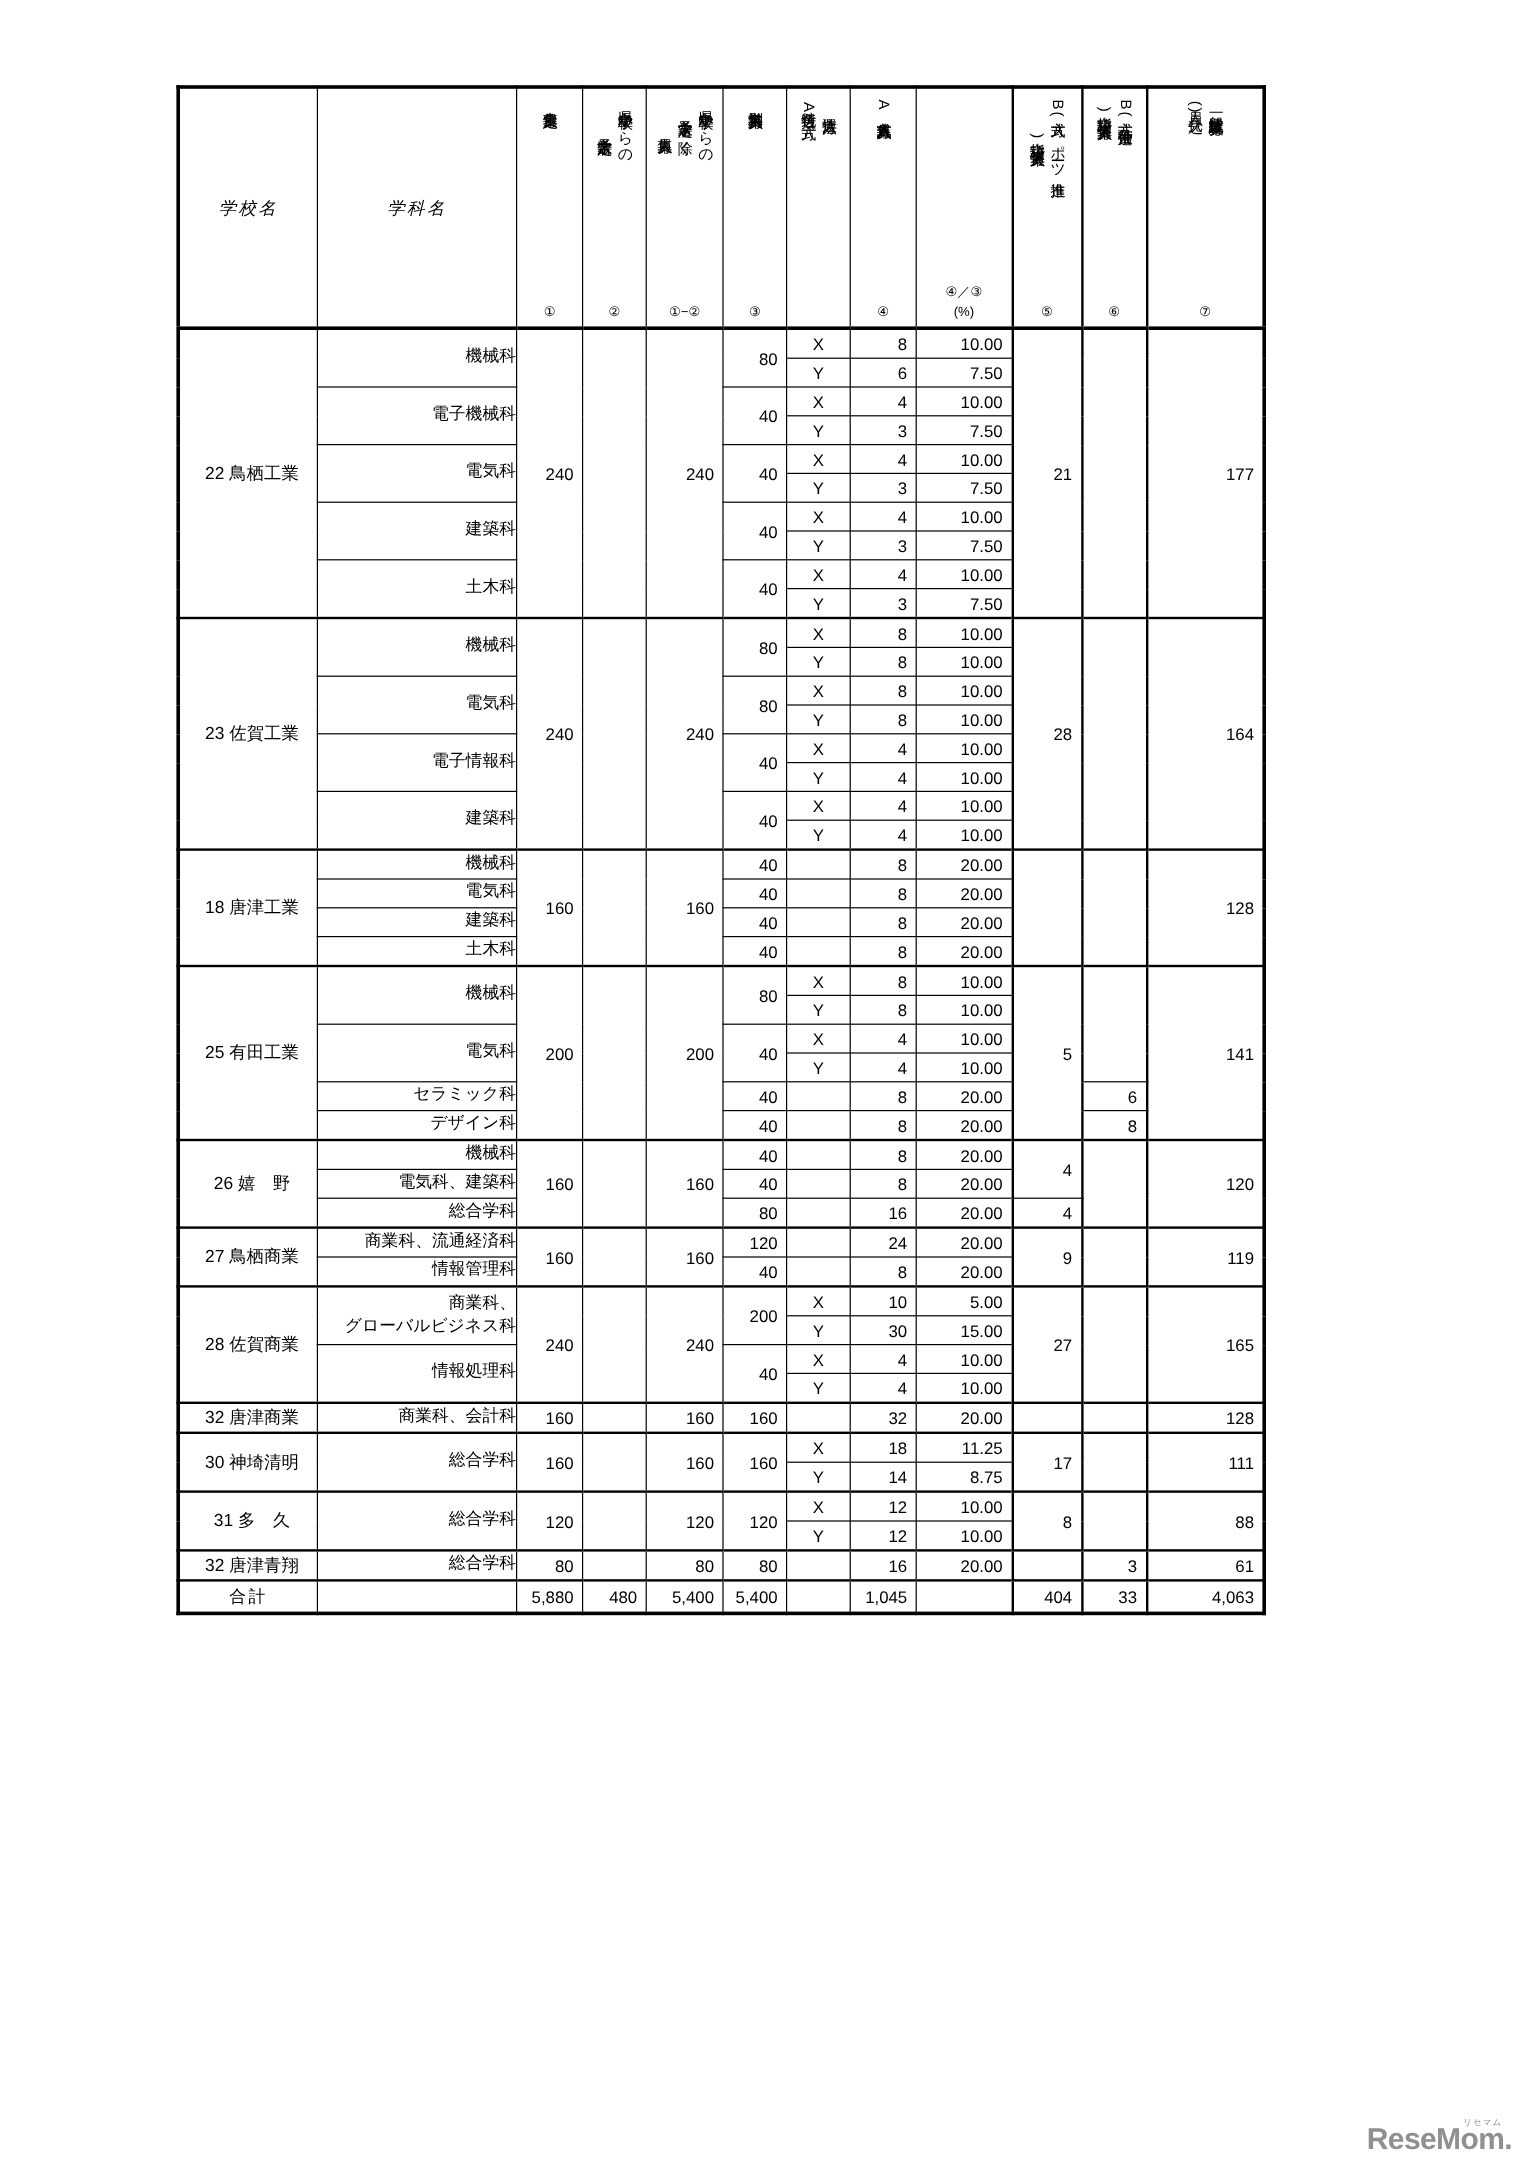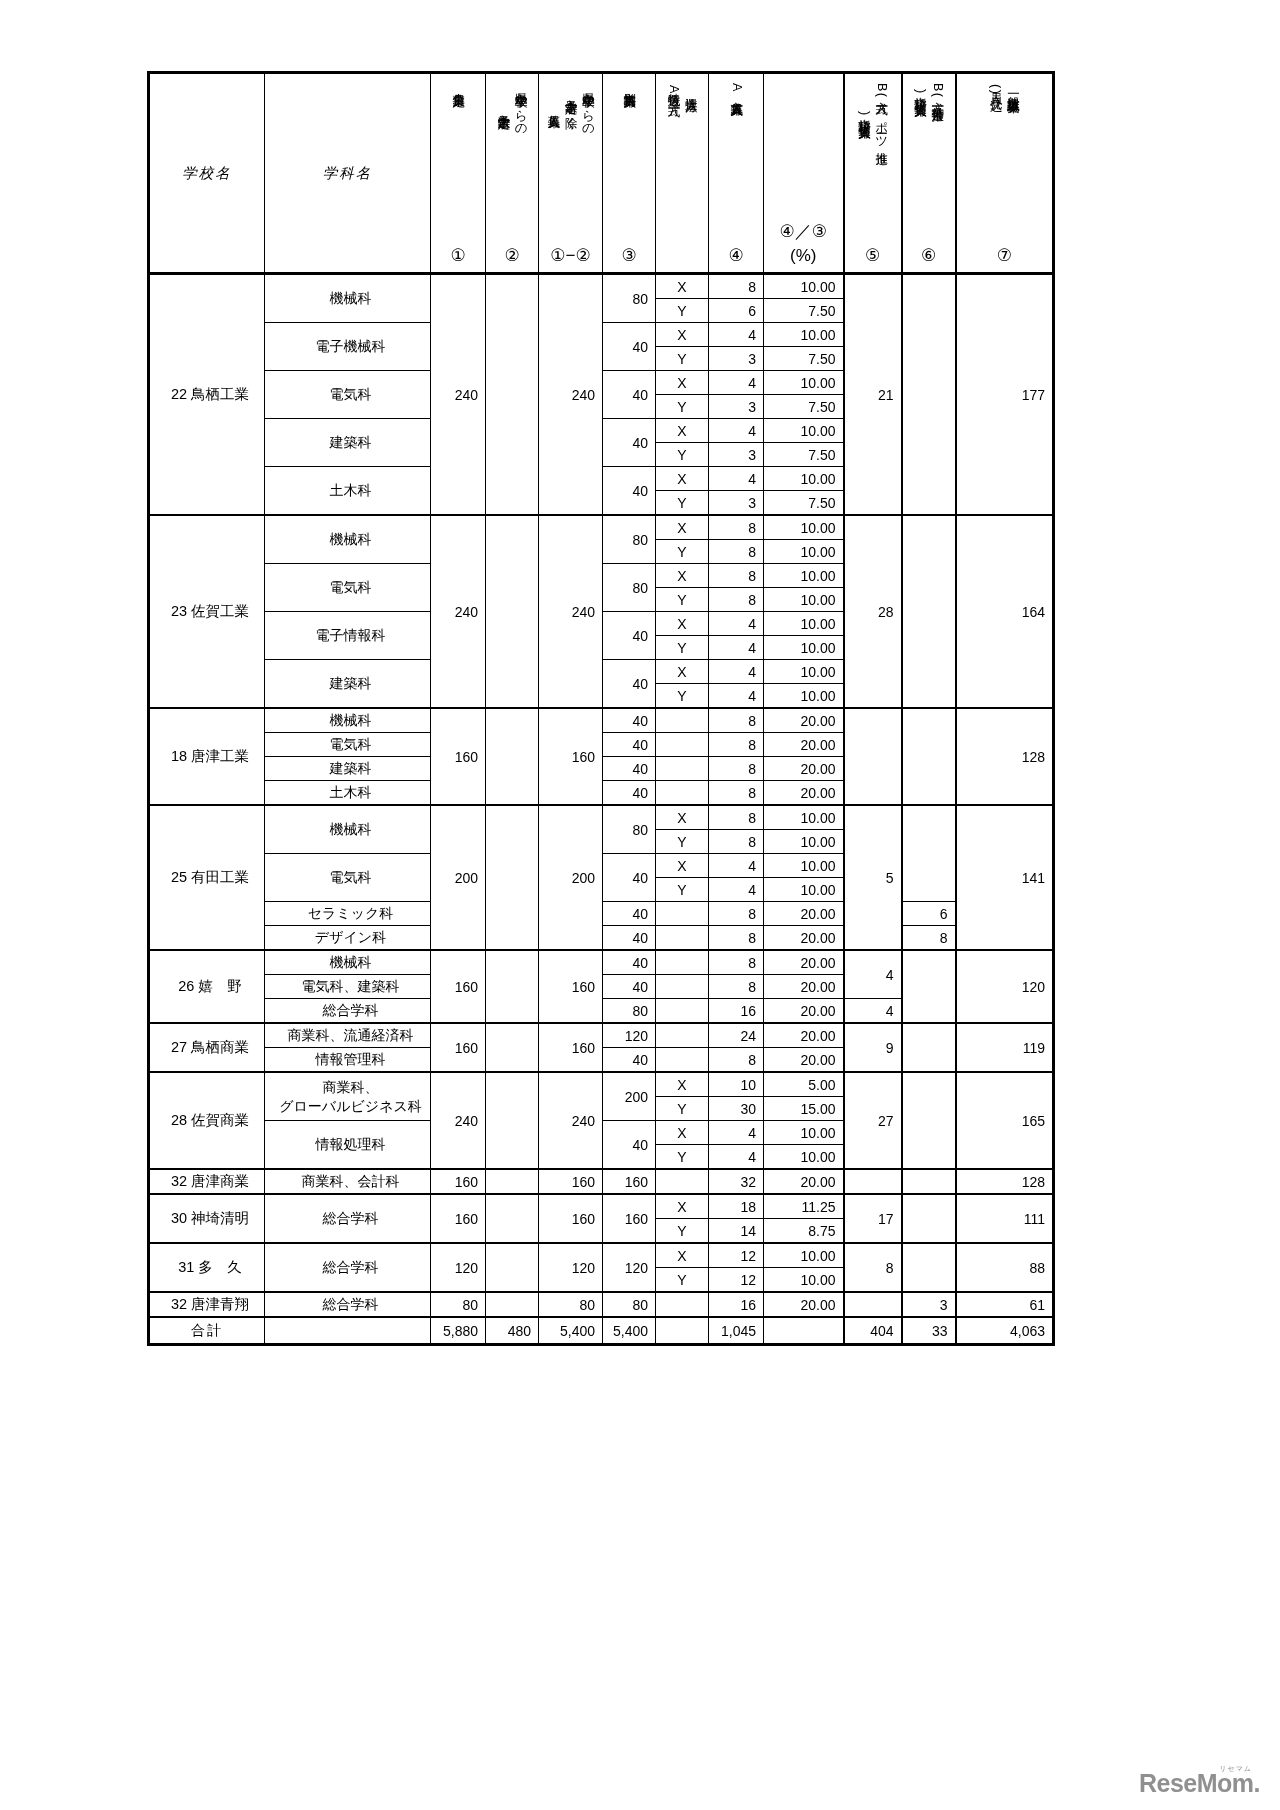--- a/index.html
+++ b/index.html
@@ -20,28 +20,28 @@
   .adm tr.school-start td { border-top:2px solid #000; }
   .adm .bl2 { border-left-width:2px; }
 
   
   .hwrap { display:flex; flex-direction:column; justify-content:space-between; align-items:center; height:198px; }
   .vtext {
     writing-mode:vertical-rl; text-orientation:mixed;
     white-space:pre-line; font-size:12.5px; line-height:1.38;
     letter-spacing:0.5px; padding-top:9px;
   }
-  .hnum { font-size:17px; line-height:1.45; padding-bottom:3px; white-space:pre-line; text-align:center; }
+  .hnum { font-size:11px; line-height:1.45; padding-bottom:3px; white-space:pre-line; text-align:center; }
   .hplain { display:flex; align-items:center; justify-content:center; height:198px; font-size:14.5px; letter-spacing:2px;font-style:italic; }
 
   
   .adm tbody td { height:23px; font-size:14px; overflow:hidden; }
   .adm td.num  { text-align:right; padding-right:7px; }
   .adm td.school { text-align:center; padding-left:6px; font-size:14.5px; }
-  .adm td.dept { text-align:center; padding-left:6px; white-space:pre-line; line-height:1.3; }
+  .adm td.dept { text-align:right; padding-left:6px; white-space:pre-line; line-height:1.3;font-family:Liberation Serif, serif; }
   .adm td.xy   { text-align:center; }
   .adm tr.total-row td { height:25px;margin-left:24px; }
   .adm td.total-label { text-align:center; padding-left:0; letter-spacing:2px; }
 
   
   .watermark { position:absolute; right:20px; bottom:12px; color:#909090; }
   .watermark .brand { font-size:25px; font-weight:bold; letter-spacing:-0.5px; position:relative; }
   .watermark .ruby { position:absolute; top:-5px; right:8px; font-size:7px; letter-spacing:1px; }
 </style>
 </head>

